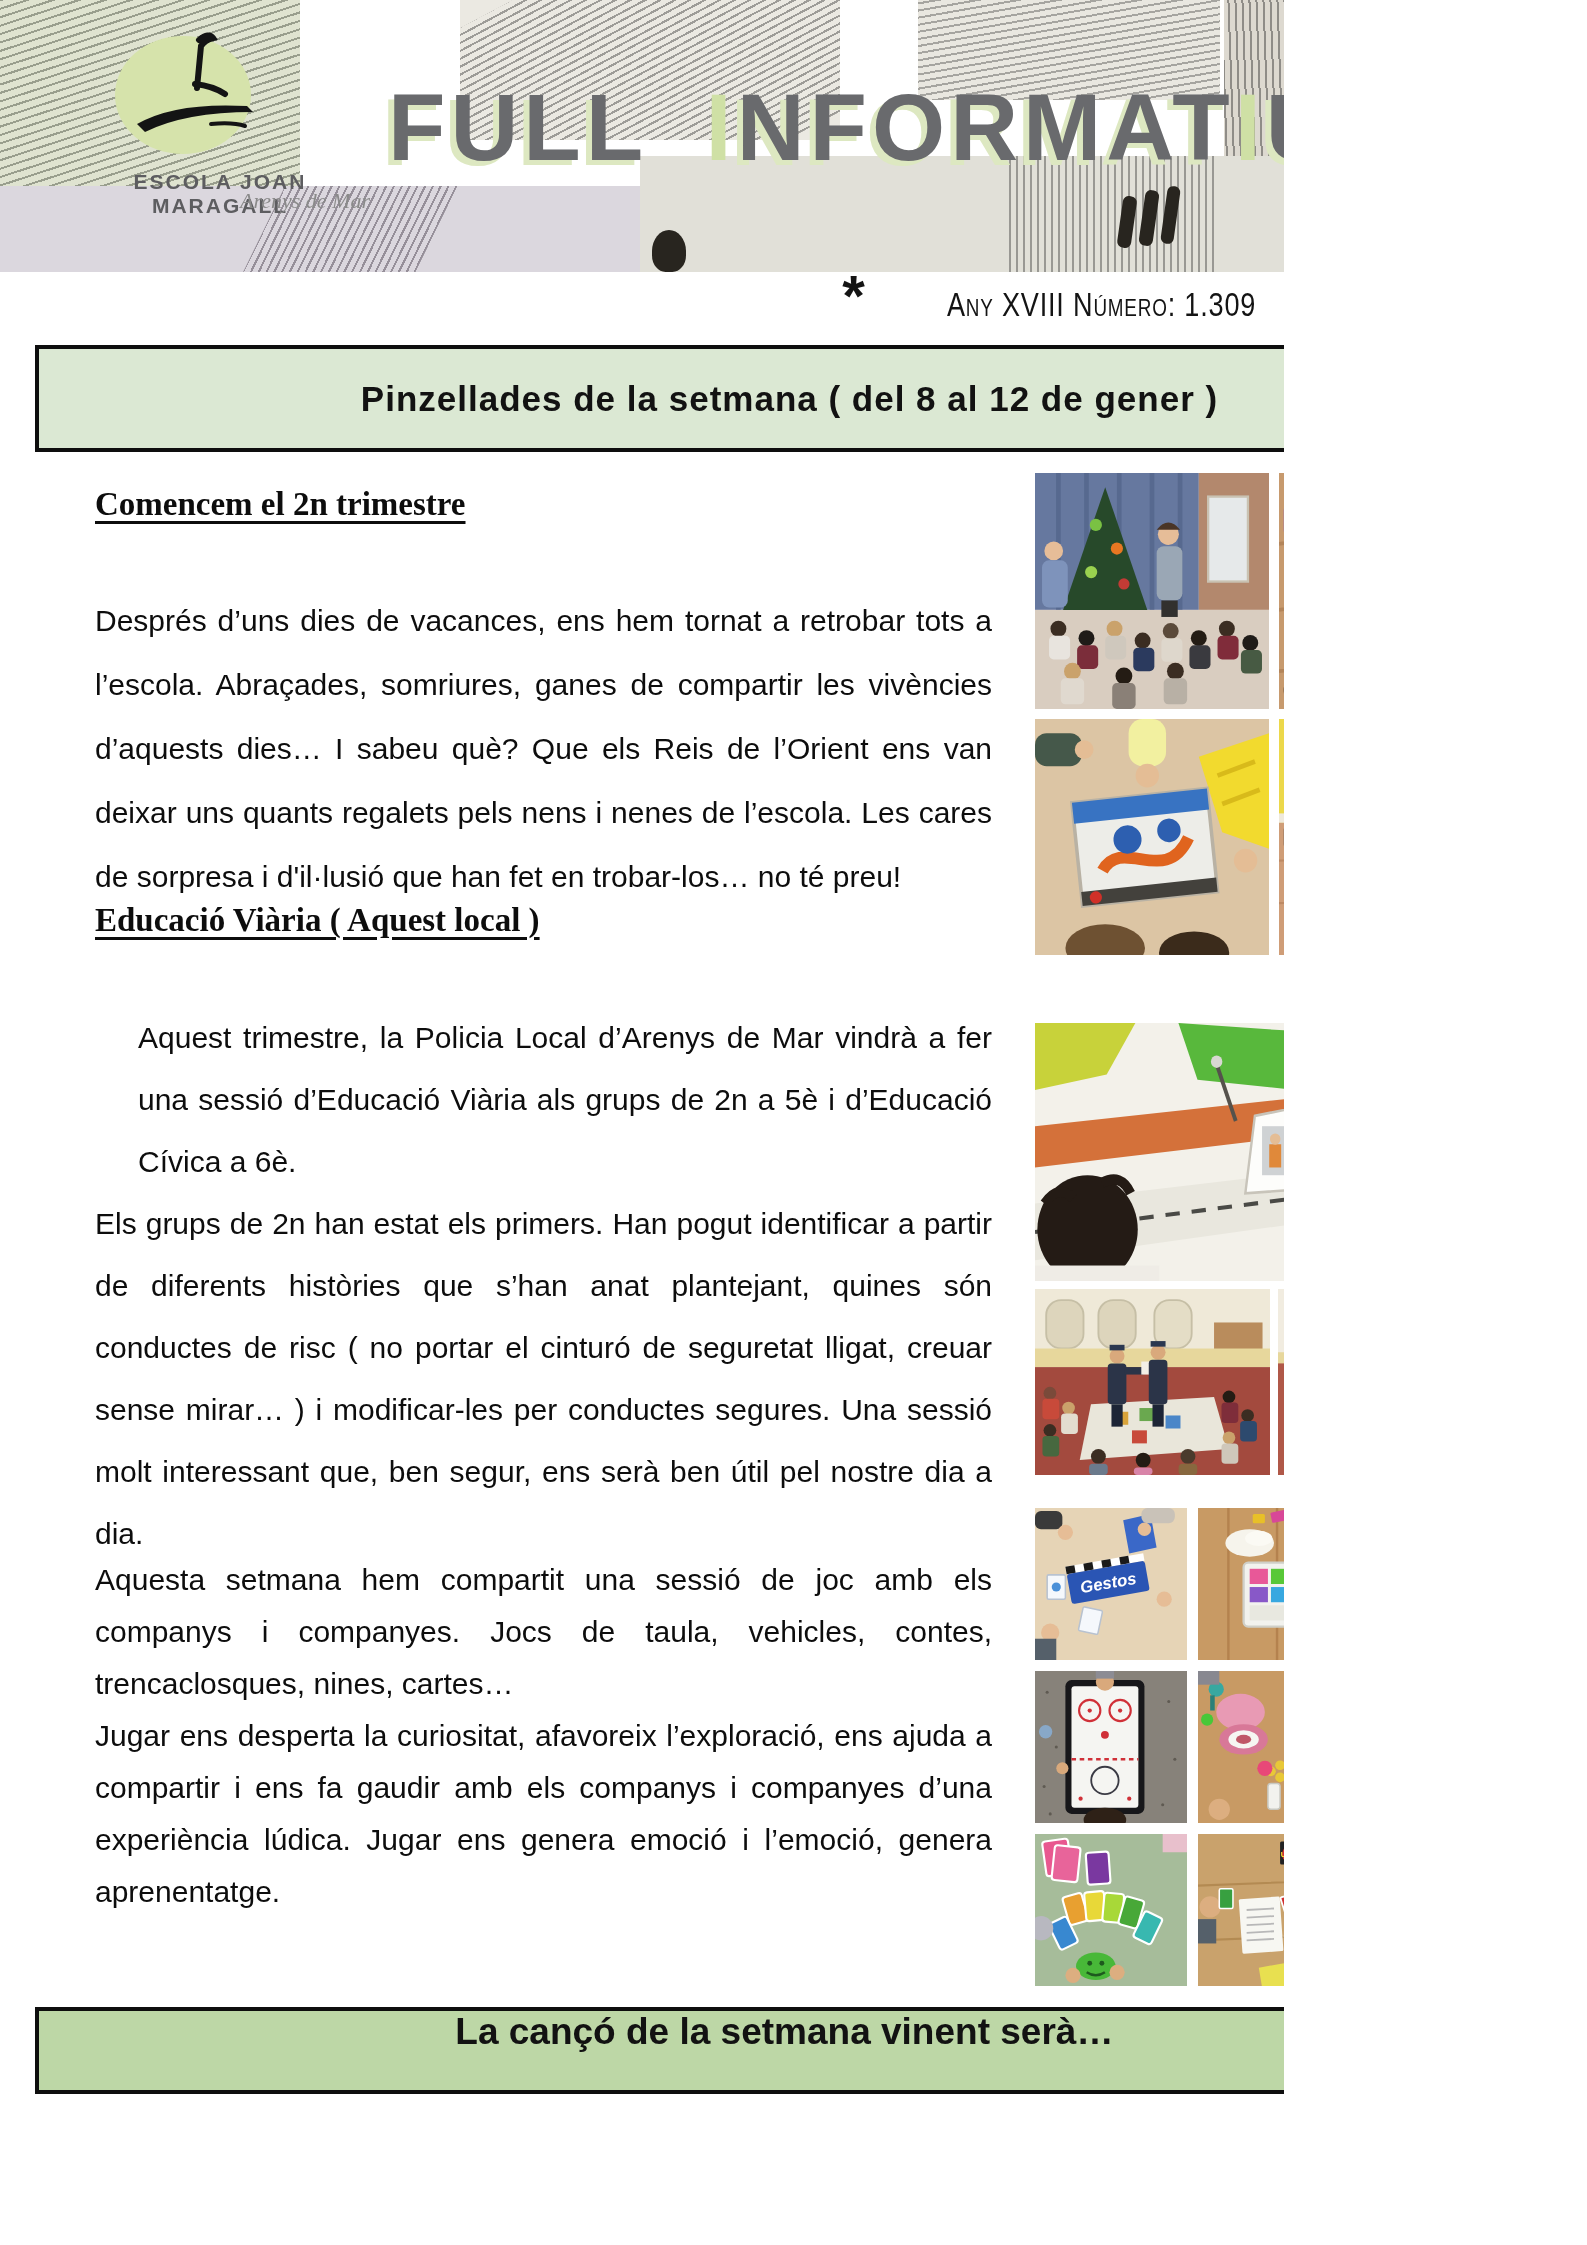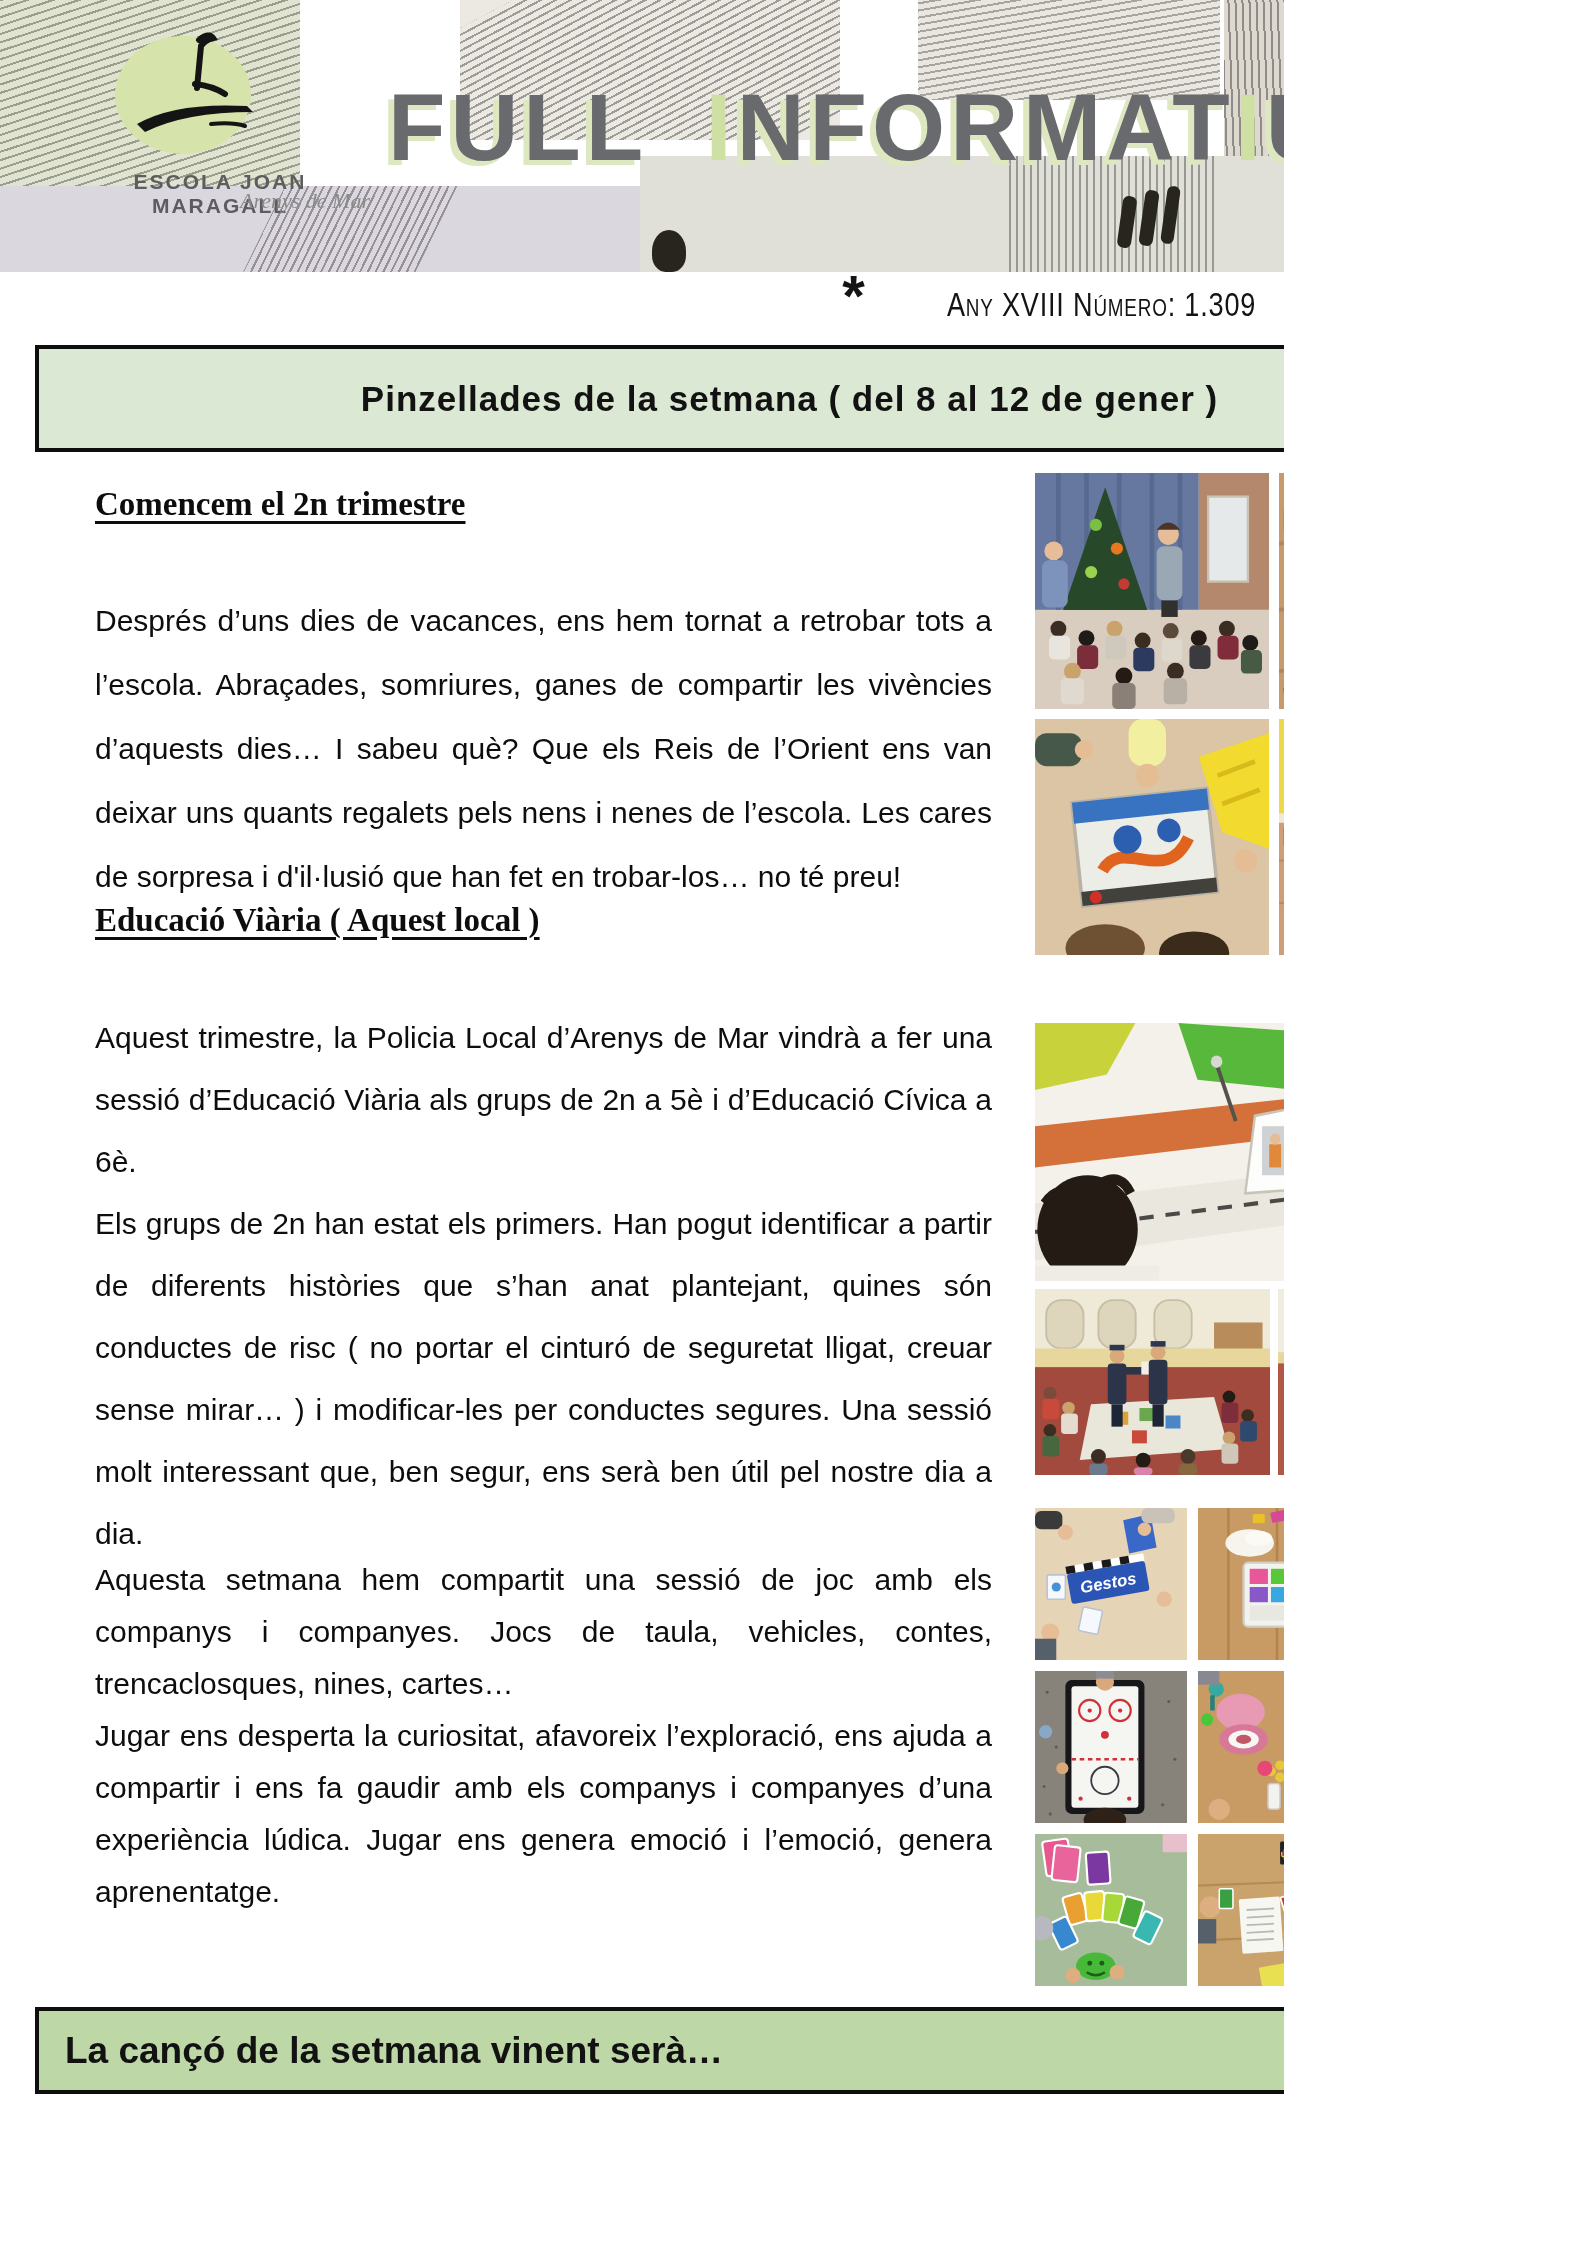--- a/index.html
+++ b/index.html
@@ -27,31 +27,31 @@
 
   .issue-line{position:absolute;right:28px;top:272px;display:flex;align-items:flex-start;gap:14px;}
   .issue-star{font-size:58px;line-height:48px;font-weight:bold;color:#141414;}
   .issue-text{font-size:33px;font-variant:small-caps;letter-spacing:1px;color:#141414;
               transform:scaleX(.82);transform-origin:right top;margin-top:14px;white-space:nowrap;}
 
   
   .banner{position:absolute;left:35px;width:1509px;border:4px solid #0e0e0e;box-sizing:border-box;}
   .banner1{top:345px;height:107px;background:#dbe8d3;display:flex;align-items:center;justify-content:center;}
   .banner1 .t{font-size:35px;font-weight:bold;letter-spacing:1px;color:#121212;}
-  .banner2{top:2007px;height:87px;background:#bdd7a6;display:flex;align-items:center;padding:0 26px;}
+  .banner2{top:2007px;height:87px;background:#bdd7a6;display:flex;align-items:center;padding:0 26px;flex-direction:column;}
   .banner2 .t{font-size:37px;font-weight:bold;color:#121212;white-space:pre;}
   .banner2 a{color:#2e62b8;text-decoration:underline;text-decoration-thickness:3px;text-underline-offset:7px;cursor:pointer;}
 
   
   .col{position:absolute;left:95px;width:897px;}
   .sec-h{font-size:33px;font-weight:bold;color:#0d0d0d;
          text-decoration:underline;text-decoration-thickness:3px;text-underline-offset:6px;margin:0;font-family:Liberation Serif, serif;}
   .sec-p{font-size:30px;color:#0d0d0d;text-align:justify;margin:0;}
   .s1{top:486px;} .s1 .sec-p{line-height:64px;margin-top:66px;}
-  .s2{top:902px;} .s2 .sec-p{line-height:62px;} .s2 .p1{margin-top:68px;} .s2 .p2{margin-top:0;}
+  .s2{top:902px;} .s2 .sec-p{line-height:62px;} .s2 .p1{margin-top:68px;margin-left:43px;} .s2 .p2{margin-top:0;}
   .s3{top:1538px;} .s3 .sec-p{line-height:52px;} .s3 .p1{margin-top:16px;} .s3 .p2{margin-top:0;}
 
   
   .ph{background:#e8e8e8;overflow:hidden;}
   .ph svg{display:block;width:100%;height:100%;}
   .c1{position:absolute;left:1035px;top:473px;width:478px;display:grid;
       grid-template-columns:234px 234px;grid-auto-rows:236px;gap:10px;}
   .c2{position:absolute;left:1035px;top:1023px;width:478px;}
   .c2 .big{width:478px;height:258px;margin-bottom:8px;}
   .c2 .row{display:grid;grid-template-columns:235px 235px;gap:8px;}

